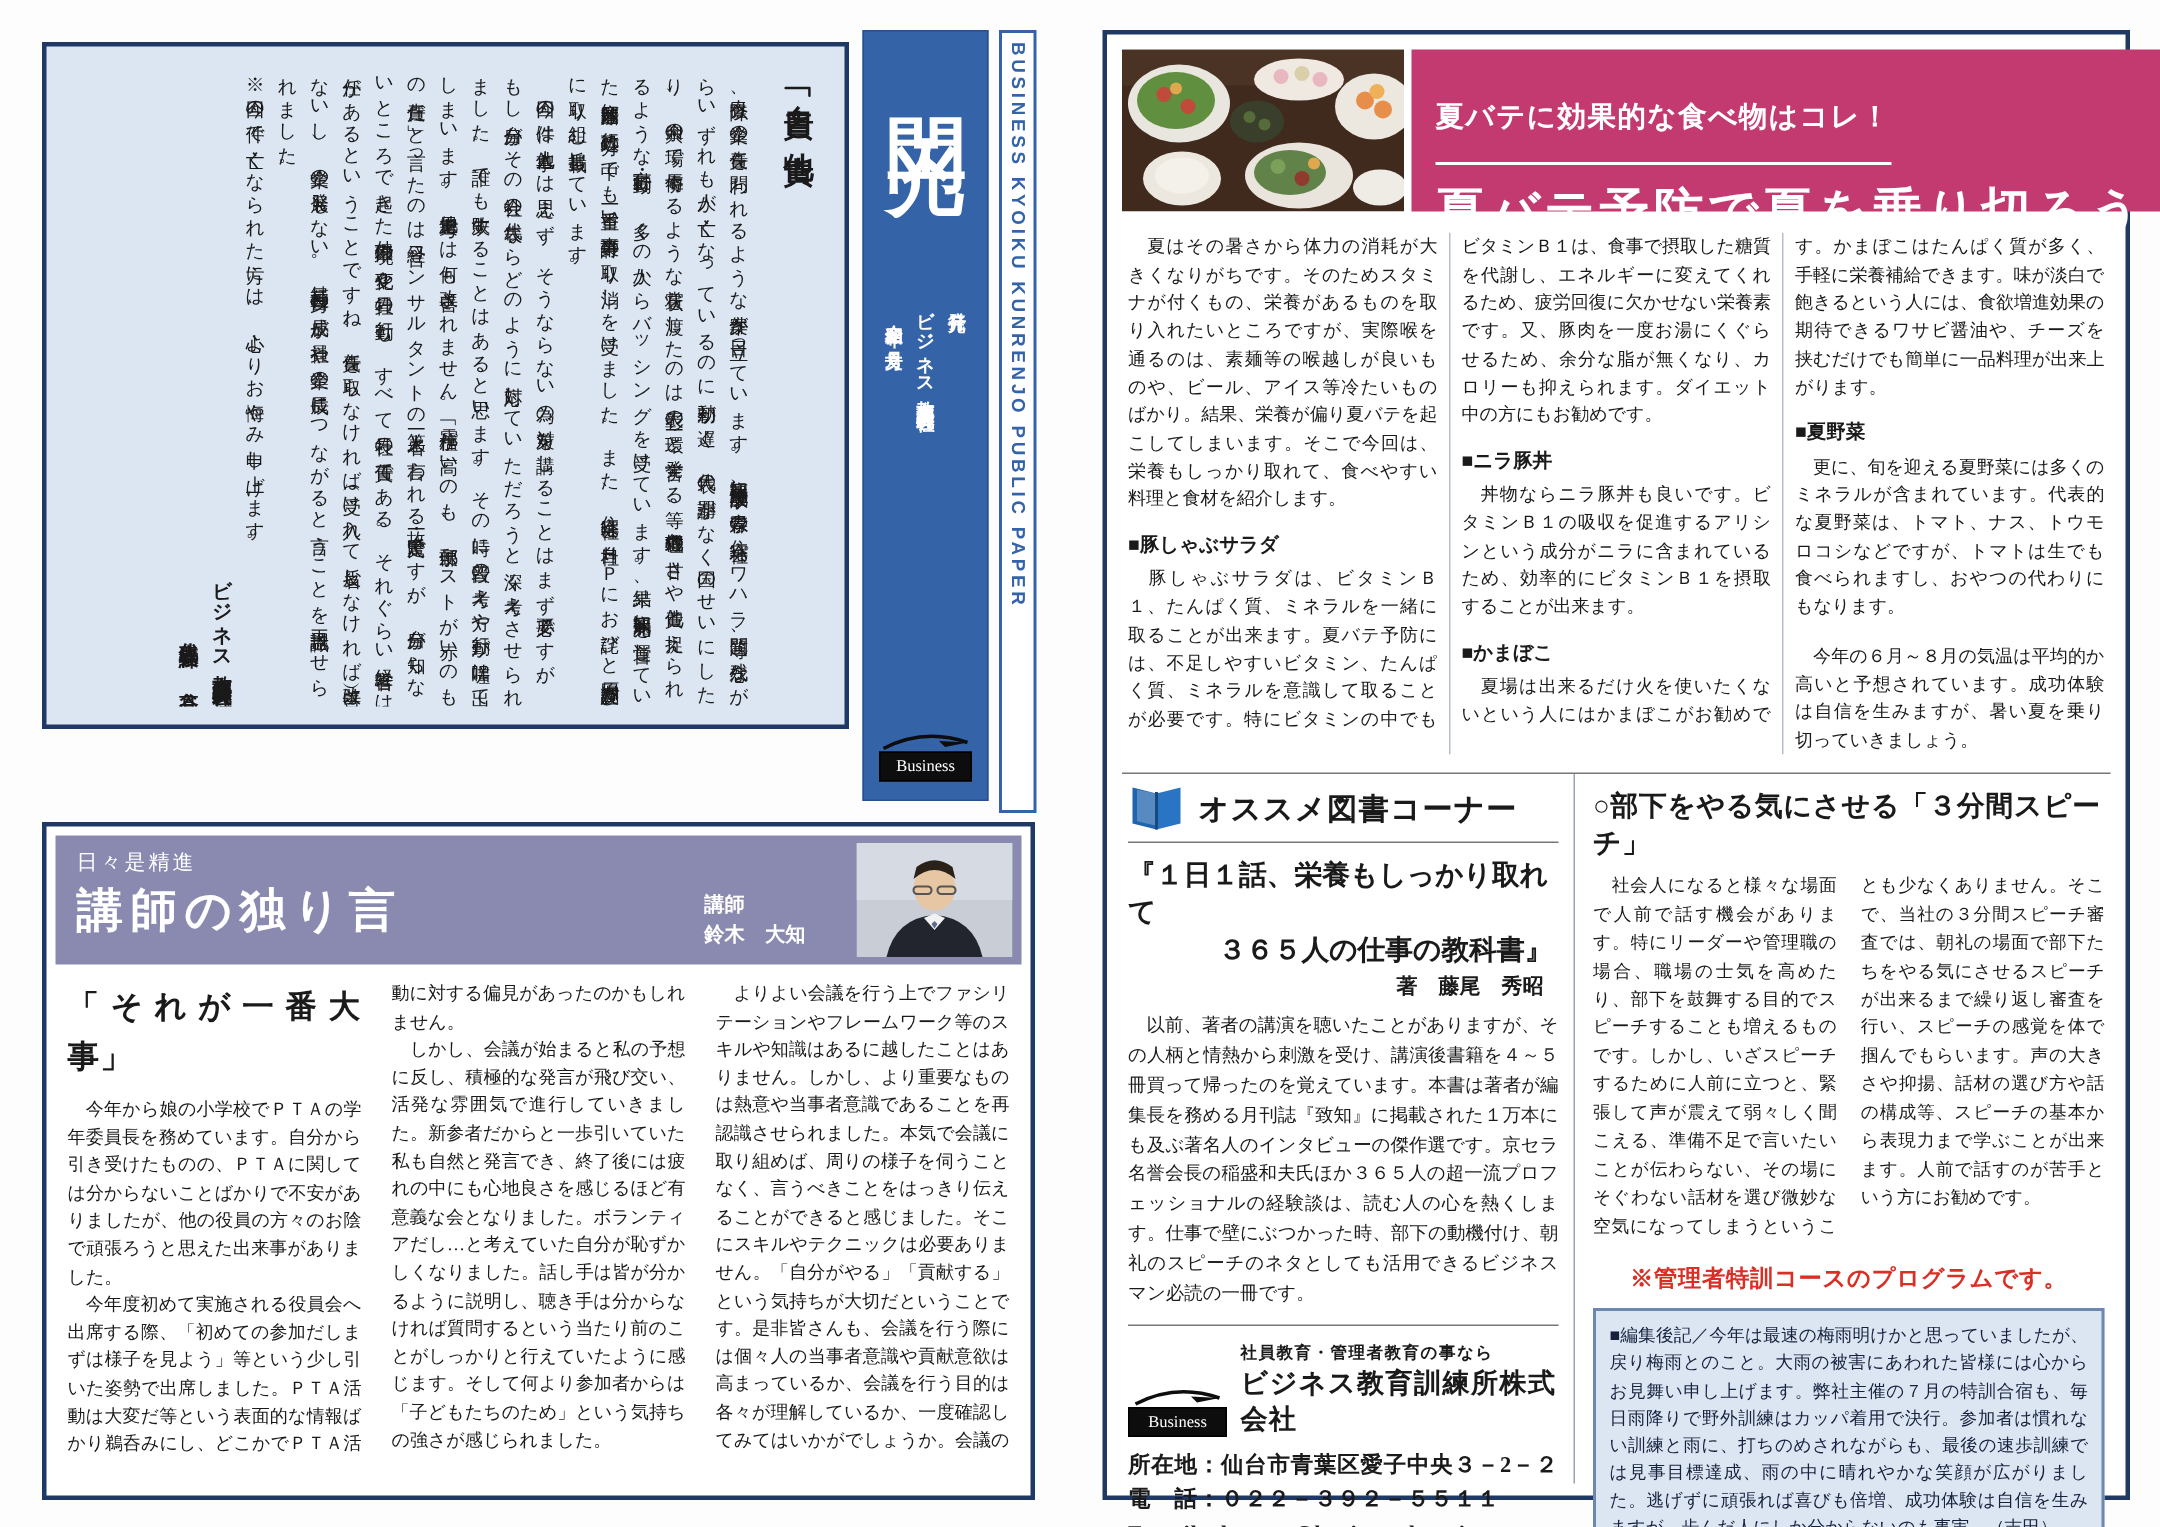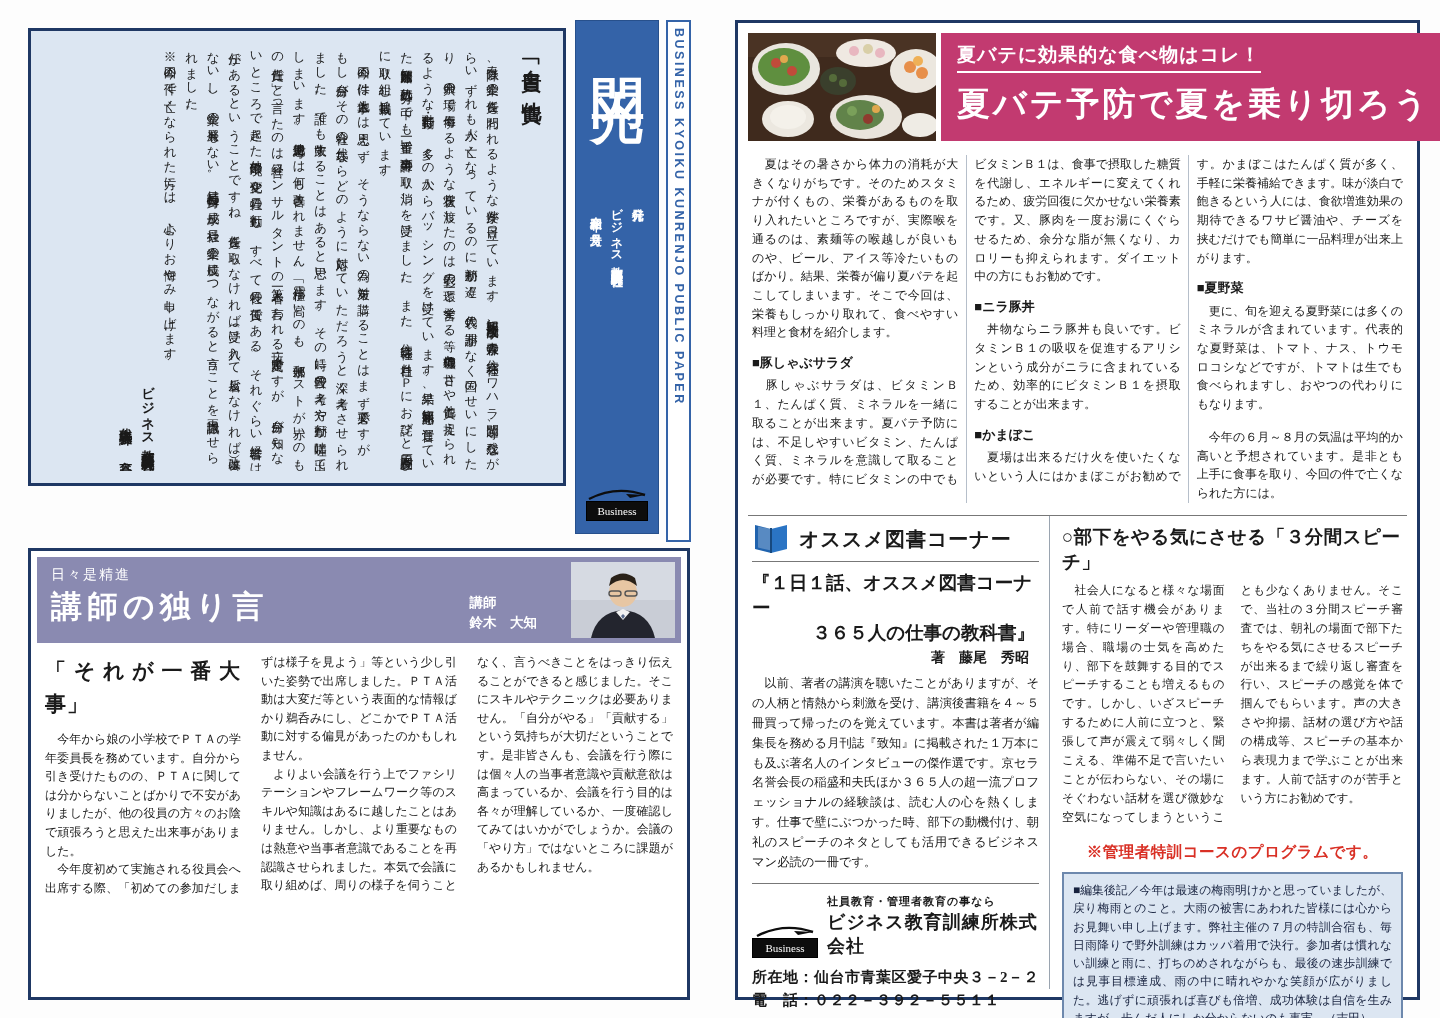--- a/index.html
+++ b/index.html
@@ -63,21 +63,21 @@
   .col-art-title{font-size:21px;font-weight:bold;letter-spacing:1px;margin:2px 0 10px;}
   .cp{margin:0;}
 
   
   .rp{position:absolute;left:735px;top:20px;width:685px;height:980px;
     border:3px solid var(--navy);background:#fff;}
   .rp-head{position:absolute;left:10px;top:10px;right:10px;height:108px;display:flex;gap:5px;}
   .food{width:188px;height:108px;display:block;flex:none;}
   .feature-banner{flex:1;background:var(--pink);color:#fff;padding:9px 16px 0;}
   .kicker{display:inline-block;font-size:19px;font-weight:bold;letter-spacing:1px;
-    border-bottom:2px solid #fff;padding-bottom:3px;}
+    border-bottom:2px solid #fff;padding-bottom:17px;margin-top:23px;}
   .headline{font-size:33px;font-weight:bold;letter-spacing:3px;margin-top:9px;
     font-family:"Liberation Sans",sans-serif;white-space:nowrap;}
   .feature-body{position:absolute;left:14px;right:14px;top:132px;height:348px;
     column-count:3;column-gap:16px;column-rule:1px solid #b6bfca;
     font-size:12px;line-height:1.56;overflow:hidden;text-align:justify;}
   .fh{font-family:"Liberation Sans",sans-serif;font-weight:bold;font-size:13px;margin:11px 0 3px;}
   .fp{margin:0;}
   .fp.closing{margin-top:14px;}
 
   .rp-lower{position:absolute;left:10px;right:10px;top:492px;bottom:8px;
@@ -164,20 +164,21 @@
         <rect x="54" y="29" width="12" height="5" rx="2.5" fill="none" stroke="#555" stroke-width="1.4"></rect>
         <path d="M20 76 q6 -26 32 -28 q26 2 32 28 Z" fill="#23252e"></path>
         <path d="M45 50 l7 8 l7 -8 l-7 -3 Z" fill="#f2f2f2"></path>
         <path d="M50 54 l2 3 l2 -3 l-2 -2 Z" fill="#5a6b8c"></path>
       </svg>
     </div>
     <div class="col-body">
       <div class="col-art-title">「それが一番大事」</div>
       <p class="cp">　今年から娘の小学校でＰＴＡの学年委員長を務めています。自分から引き受けたものの、ＰＴＡに関しては分からないことばかりで不安がありましたが、他の役員の方々のお陰で頑張ろうと思えた出来事がありました。</p>
       <p class="cp">　今年度初めて実施される役員会へ出席する際、「初めての参加だしまずは様子を見よう」等という少し引いた姿勢で出席しました。ＰＴＡ活動は大変だ等という表面的な情報ばかり鵜呑みにし、どこかでＰＴＡ活動に対する偏見があったのかもしれません。</p>
+      <p class="cp">　しかし、会議が始まると私の予想に反し、積極的な発言が飛び交い、活発な雰囲気で進行していきました。新参者だからと一歩引いていた私も自然と発言でき、終了後には疲れの中にも心地良さを感じるほど有意義な会となりました。ボランティアだし…と考えていた自分が恥ずかしくなりました。話し手は皆が分かるように説明し、聴き手は分からなければ質問するという当たり前のことがしっかりと行えていたように感じます。そして何より参加者からは「子どもたちのため」という気持ちの強さが感じられました。</p>
       <p class="cp">　よりよい会議を行う上でファシリテーションやフレームワーク等のスキルや知識はあるに越したことはありません。しかし、より重要なものは熱意や当事者意識であることを再認識させられました。本気で会議に取り組めば、周りの様子を伺うことなく、言うべきことをはっきり伝えることができると感じました。そこにスキルやテクニックは必要ありません。「自分がやる」「貢献する」という気持ちが大切だということです。是非皆さんも、会議を行う際には個々人の当事者意識や貢献意欲は高まっているか、会議を行う目的は各々が理解しているか、一度確認してみてはいかがでしょうか。会議の「やり方」ではないところに課題があるかもしれません。</p>
     </div>
   </div>
 
   <div class="rp">
 
     <div class="rp-head">
       <svg class="food" viewBox="0 0 188 108">
         <rect width="188" height="108" fill="#3f2a1d"></rect>
         <rect width="188" height="24" fill="#4a3324"></rect>
@@ -215,37 +216,37 @@
     <div class="feature-body">
       <p class="fp">　夏はその暑さから体力の消耗が大きくなりがちです。そのためスタミナが付くもの、栄養があるものを取り入れたいところですが、実際喉を通るのは、素麺等の喉越しが良いものや、ビール、アイス等冷たいものばかり。結果、栄養が偏り夏バテを起こしてしまいます。そこで今回は、栄養もしっかり取れて、食べやすい料理と食材を紹介します。</p>
       <div class="fh">■豚しゃぶサラダ</div>
       <p class="fp">　豚しゃぶサラダは、ビタミンＢ１、たんぱく質、ミネラルを一緒に取ることが出来ます。夏バテ予防には、不足しやすいビタミン、たんぱく質、ミネラルを意識して取ることが必要です。特にビタミンの中でもビタミンＢ１は、食事で摂取した糖質を代謝し、エネルギーに変えてくれるため、疲労回復に欠かせない栄養素です。又、豚肉を一度お湯にくぐらせるため、余分な脂が無くなり、カロリーも抑えられます。ダイエット中の方にもお勧めです。</p>
       <div class="fh">■ニラ豚丼</div>
       <p class="fp">　丼物ならニラ豚丼も良いです。ビタミンＢ１の吸収を促進するアリシンという成分がニラに含まれているため、効率的にビタミンＢ１を摂取することが出来ます。</p>
       <div class="fh">■かまぼこ</div>
       <p class="fp">　夏場は出来るだけ火を使いたくないという人にはかまぼこがお勧めです。かまぼこはたんぱく質が多く、手軽に栄養補給できます。味が淡白で飽きるという人には、食欲増進効果の期待できるワサビ醤油や、チーズを挟むだけでも簡単に一品料理が出来上がります。</p>
       <div class="fh">■夏野菜</div>
       <p class="fp">　更に、旬を迎える夏野菜には多くのミネラルが含まれています。代表的な夏野菜は、トマト、ナス、トウモロコシなどですが、トマトは生でも食べられますし、おやつの代わりにもなります。</p>
-      <p class="fp closing">　今年の６月～８月の気温は平均的か高いと予想されています。是非とも上手に食事を取り、今回の件で亡くなられた方には。</p>
+      <p class="fp closing">　今年の６月～８月の気温は平均的か高いと予想されています。成功体験は自信を生みますが、暑い夏を乗り切っていきましょう。</p>
     </div>
 
     <div class="rp-lower">
 
       <div class="low-left">
         <div class="sec-head">
           <svg width="38" height="30" viewBox="0 0 38 30">
             <path d="M19 5 L3 1 L3 25 L19 29 Z" fill="#2063ae"></path>
             <path d="M19 5 L35 1 L35 25 L19 29 Z" fill="#2a74c4"></path>
             <path d="M19 5 L6 2.5 L6 23.5 L19 26.5 Z" fill="#ffffff" opacity="0.25"></path>
             <rect x="18" y="4" width="2" height="25" fill="#17497f"></rect>
           </svg>
           <span class="sec-head-title">オススメ図書コーナー</span>
         </div>
         <div class="book-title">
-          <div>『１日１話、オススメ図書コーナー</div>
+          <div>『１日１話、栄養もしっかり取れて</div>
           <div class="l2">３６５人の仕事の教科書』</div>
         </div>
         <div class="book-author">著　藤尾　秀昭</div>
         <div class="book-body">　以前、著者の講演を聴いたことがありますが、その人柄と情熱から刺激を受け、講演後書籍を４～５冊買って帰ったのを覚えています。本書は著者が編集長を務める月刊誌『致知』に掲載された１万本にも及ぶ著名人のインタビューの傑作選です。京セラ名誉会長の稲盛和夫氏ほか３６５人の超一流プロフェッショナルの経験談は、読む人の心を熱くします。仕事で壁にぶつかった時、部下の動機付け、朝礼のスピーチのネタとしても活用できるビジネスマン必読の一冊です。</div>
 
         <div class="company">
           <div class="logo-row">
             <div class="biz-logo">
               <svg class="swoosh" viewBox="0 0 62 12" style="width:66px">
                 <path d="M3 10 Q 30 -4 59 6" stroke="#0d0d0d" stroke-width="2.4" fill="none"></path>

